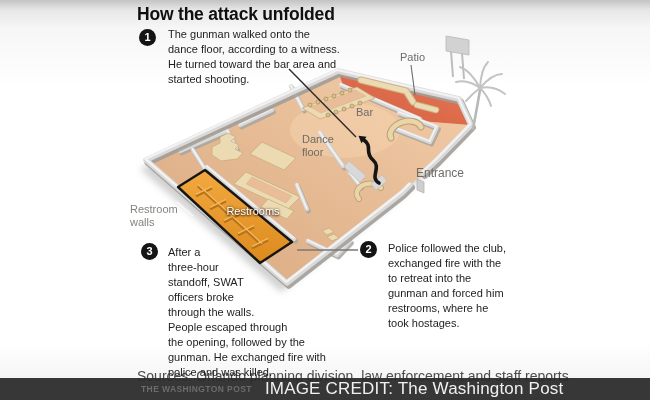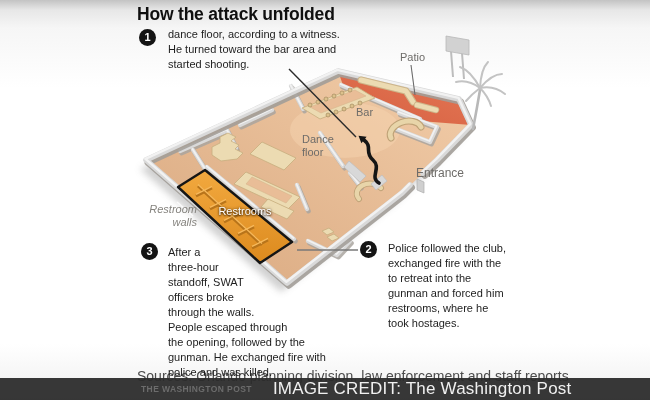--- a/index.html
+++ b/index.html
@@ -9,27 +9,27 @@
   .plan-svg{position:absolute;left:0;top:0;z-index:1;}
   .page-title{position:absolute;left:137px;top:4px;z-index:3;font-size:17.5px;font-weight:700;
     color:#0f0f0f;letter-spacing:-.2px;}
   .badge{position:absolute;z-index:3;width:17px;height:17px;border-radius:50%;background:#141414;
     color:#fff;font-size:11px;font-weight:700;text-align:center;line-height:17px;}
   .step-text{position:absolute;z-index:3;}
   .sl{font-size:11px;line-height:15px;color:#1d1d1d;white-space:nowrap;}
   .map-label{position:absolute;z-index:2;font-size:11px;color:#6e6c69;}
   .map-label .ln{line-height:13px;}
   .lbl-entrance{font-size:12px;}
-  .lbl-restroom-walls{width:67px;text-align:right;color:#85837e;font-style:italic;}
+  .lbl-restroom-walls{width:67px;text-align:left;color:#85837e;}
   .lbl-dance{width:60px;text-align:left;}
   .lbl-restrooms{width:78px;text-align:center;color:#ffffff;
     text-shadow:0 1px 2px rgba(60,35,5,.95),0 0 3px rgba(60,35,5,.8);}
   .sources{position:absolute;z-index:2;left:137px;top:368px;font-size:14px;color:#4c4c4c;white-space:nowrap;}
   .credit-bar{position:absolute;z-index:4;left:0;right:0;bottom:0;height:22px;
-    background:rgba(42,42,42,.94);display:flex;align-items:center;gap:8px;}
+    background:rgba(42,42,42,.94);display:flex;align-items:center;}
   .publisher{margin-left:141px;font-size:8.5px;font-weight:700;letter-spacing:.4px;color:#6c6c6c;white-space:nowrap;}
   .credit{margin-left:13px;font-size:17px;color:#f0f0f0;letter-spacing:.2px;white-space:nowrap;}
 </style>
 </head>
 <body>
 
 <div class="stage">
 
   <svg class="plan-svg" width="650" height="400" viewBox="0 0 650 400">
     <defs>
@@ -144,20 +144,21 @@
     <g>
       <path d="M379,183 C369,177 382,168 373,160 C364,152 373,147 364,140" fill="none" stroke="#151515" stroke-width="3.6" stroke-linecap="round"></path>
       <polygon points="358.5,135.7 366.6,136.7 361.4,143.3" fill="#151515"></polygon>
     </g>
   </svg>
 
   <div class="page-title">How the attack unfolded</div>
 
   <div class="badge" style="left:139px;top:29px;">1</div>
   <div class="step-text" style="left:168px;top:27px;">
+    <div class="sl">The gunman walked onto the</div>
     <div class="sl">dance floor, according to a witness.</div>
     <div class="sl">He turned toward the bar area and</div>
     <div class="sl">started shooting.</div>
   </div>
 
   <div class="badge" style="left:360px;top:241px;">2</div>
   <div class="step-text" style="left:388px;top:241px;">
     <div class="sl">Police followed the club,</div>
     <div class="sl">exchanged fire with the</div>
     <div class="sl">to retreat into the</div>
@@ -179,21 +180,21 @@
     <div class="sl">police and was killed.</div>
   </div>
 
   <div class="map-label" style="left:400px;top:51px;">Patio</div>
   <div class="map-label" style="left:356px;top:106px;">Bar</div>
   <div class="map-label lbl-dance" style="left:302px;top:133px;">
     <div class="ln">Dance</div>
     <div class="ln">floor</div>
   </div>
   <div class="map-label lbl-entrance" style="left:416px;top:154px;margin-top:12px;">Entrance</div>
-  <div class="map-label lbl-restrooms" style="left:206px;top:205px;z-index:2;">Restrooms</div>
+  <div class="map-label lbl-restrooms" style="left:214px;top:205px;z-index:2;">Restrooms</div>
   <div class="map-label lbl-restroom-walls" style="left:130px;top:203px;">
     <div class="ln">Restroom</div>
     <div class="ln">walls</div>
   </div>
 
   <div class="sources">Sources: Orlando planning division, law enforcement and staff reports</div>
 
   <div class="credit-bar">
     <span class="publisher">THE WASHINGTON POST</span>
     <span class="credit">IMAGE CREDIT: The Washington Post</span>

